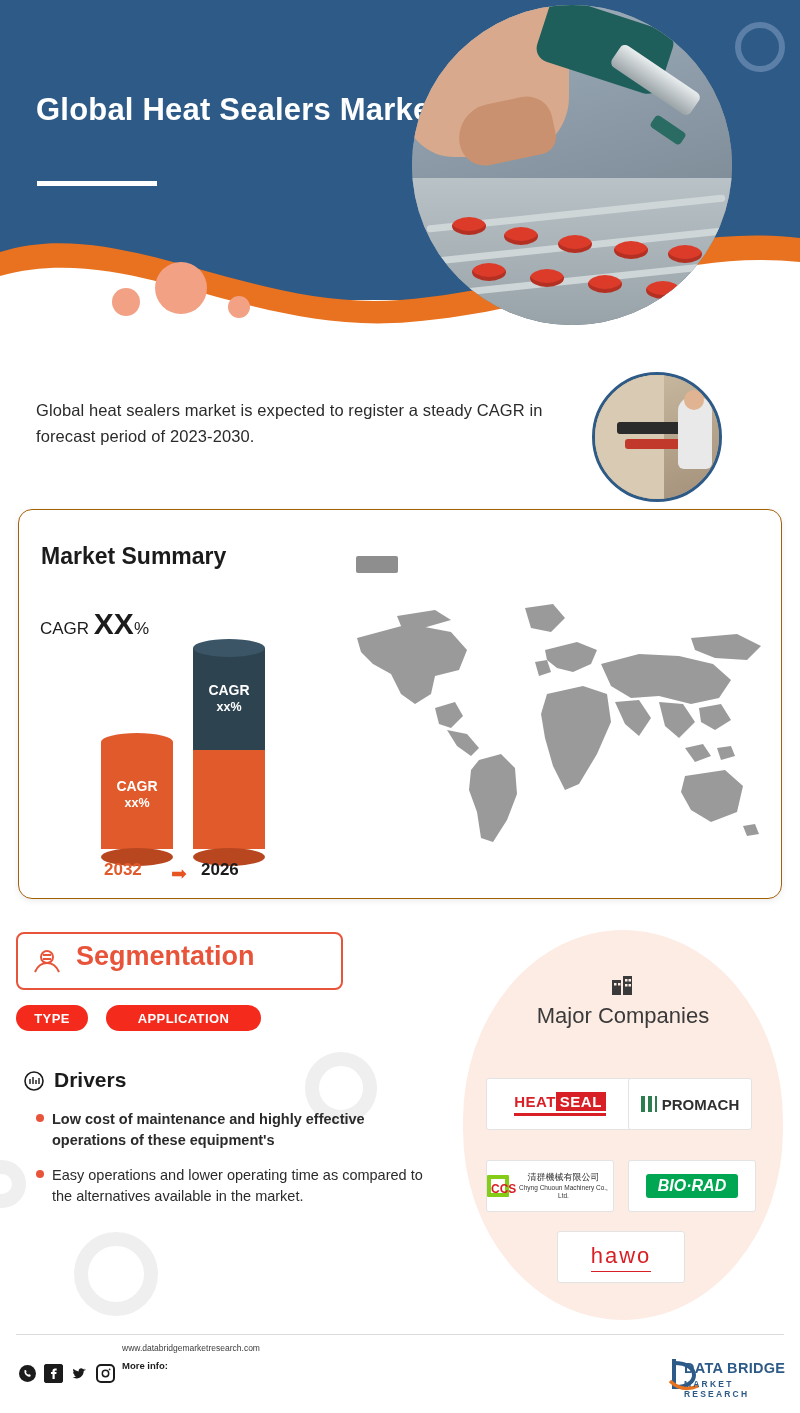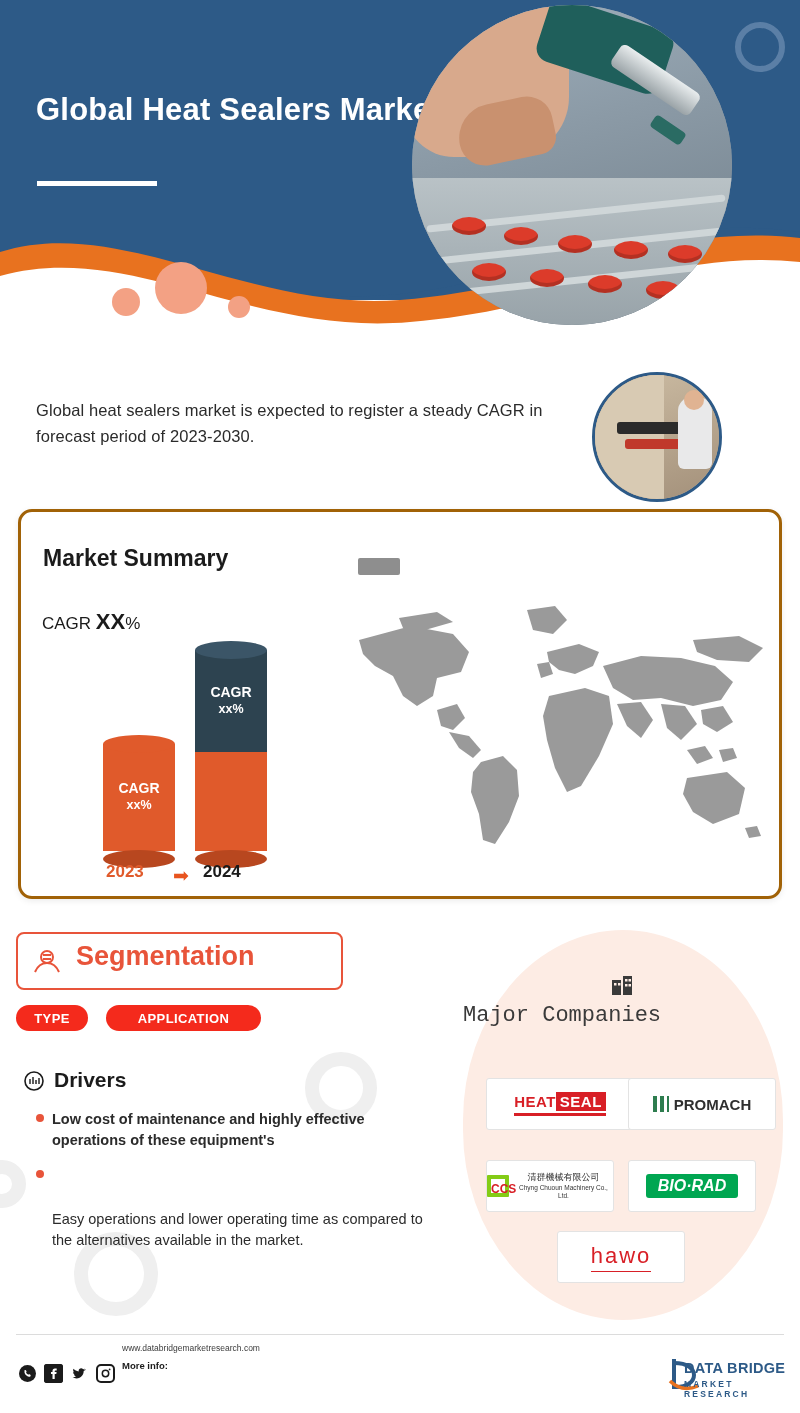--- a/index.html
+++ b/index.html
@@ -116,21 +116,21 @@
   .ip-head { position:absolute; right:12%; top:12%; width:20px; height:20px; border-radius:50%; background:#e0b392; }
 
   
   .summary-card {
     position: absolute;
     top: 509px;
     left: 18px;
     width: 764px;
     height: 390px;
     background: #ffffff;
-    border: 3px solid #a16207;
+    border: 1px solid #a16207;
     border-radius: 14px;
     box-shadow: 0 2px 6px rgba(0,0,0,.08);
   }
   .summary-title {
     position: absolute;
     top: 33px;
     left: 22px;
     font-size: 23px;
     font-weight: bold;
     color: #1b1b1b;
@@ -152,21 +152,21 @@
     font-weight: bold;
     color: #1b1b1b;
   }
   .cagr-line {
     position: absolute;
     top: 97px;
     left: 21px;
     font-size: 17px;
     color: #1b1b1b;
   }
-  .cagr-line b { font-size: 22px; }
+  .cagr-line b { font-size: 30px; }
 
   
   .bar-2023 { position: absolute; left: 82px; top: 232px; width: 72px; height: 115px; }
   .bar-2030 { position: absolute; left: 174px; top: 138px; width: 72px; height: 209px; }
   .bar-body-orange { position:absolute; left:0; right:0; bottom:8px; top:0; background:#e05a2b; }
   .bar-body-dark { position:absolute; left:0; right:0; top:0; height:102px; background:#2d4350; }
   .bar-cap-top { position:absolute; left:0; top:-9px; width:72px; height:18px; border-radius:50%; }
   .bar-cap-bottom { position:absolute; left:0; bottom:-9px; width:72px; height:18px; border-radius:50%; }
   .cap-orange { background:#e05a2b; }
   .cap-orange-dark { background:#b8471f; }
@@ -226,21 +226,21 @@
   }
   .driver-item {
     position: absolute;
     left: 52px;
     width: 372px;
     font-size: 14.5px;
     line-height: 1.42;
     color: #2b2b2b;
   }
   .driver-1 { top: 1109px; font-weight: bold; }
-  .driver-2 { top: 1165px; margin-top: 44px; }
+  .driver-2 { top: 1165px; }
   .driver-bullet {
     position: absolute; left: 36px;
     width: 8px; height: 8px; border-radius: 50%; background: #e8543a;
   }
   .db-1 { top: 1114px; }
   .db-2 { top: 1170px; }
 
   .ghost-ring { position: absolute; border-radius: 50%; border: 14px solid #efefef; z-index: 0; }
   .gr-1 { top: 1052px; left: 305px; width: 72px; height: 72px; }
   .gr-2 { top: 1232px; left: 74px; width: 84px; height: 84px; }
@@ -252,33 +252,33 @@
     top: 930px;
     left: 463px;
     width: 320px;
     height: 390px;
     background: #fdece4;
     border-radius: 160px / 190px;
   }
   .companies-icon { position: absolute; top: 972px; left: 608px; width: 28px; height: 28px; }
   .companies-title {
     position: absolute; top: 1003px; left: 463px; width: 320px;
-    font-size: 22px; color: #3a3a3a; font-family: Liberation Mono, monospace;
+    text-align: center; font-size: 22px; color: #3a3a3a;
   }
   .logo-card {
     position: absolute;
     background: #ffffff;
     border: 1px solid #e3e3e3;
     border-radius: 3px;
     display: flex;
     align-items: center;
     justify-content: center;
   }
   .lc-1 { top: 1078px; left: 486px; width: 148px; height: 52px; }
-  .lc-2 { top: 1078px; left: 628px; width: 148px; height: 52px; }
+  .lc-2 { top: 1078px; left: 628px; width: 124px; height: 52px; }
   .lc-3 { top: 1160px; left: 486px; width: 128px; height: 52px; }
   .lc-4 { top: 1160px; left: 628px; width: 128px; height: 52px; }
   .lc-5 { top: 1231px; left: 557px; width: 128px; height: 52px; }
 
   .logo-heatseal { font-size: 15px; font-weight: bold; letter-spacing: .5px; }
   .logo-heatseal .h1 { color: #d81f26; }
   .logo-heatseal .h2 { background: #d81f26; color: #ffffff; padding: 1px 4px; }
   .logo-heatseal .rule { height:3px; background:#d81f26; margin-top:3px; }
   .logo-promach { display:flex; align-items:center; font-size: 15px; font-weight: bold; color:#2f2f2f; }
   .logo-promach .bars { display:inline-block; width: 16px; height: 16px; margin-right:5px;
@@ -390,23 +390,23 @@
     <div class="bar-body-orange"></div>
     <div class="bar-body-dark"></div>
     <div class="bar-cap-top cap-dark"></div>
     <div class="bar-cap-bottom cap-orange-dark"></div>
     <div class="bar-text" style="top:34px;">
       <span>CAGR</span>
       <small>xx%</small>
     </div>
   </div>
 
-  <div class="year-2023">2023</div>
+  <div class="year-2023">2032</div>
   <div class="year-arrow">➡</div>
-  <div class="year-2030">2024</div>
+  <div class="year-2030">2026</div>
 
   <div class="map-wrap">
     <svg width="430" height="270" viewBox="0 0 430 270">
       <g fill="#9a9a9a">
 
         <path d="M18,40 L70,26 L112,34 L128,52 L120,72 L96,78 L92,96 L76,106 L62,96 L52,76 L34,66 L22,54 Z"></path>
         <path d="M96,110 L116,104 L124,118 L112,130 L100,126 Z"></path>
         <path d="M58,18 L96,12 L112,22 L84,30 L62,28 Z"></path>
 
         <path d="M108,132 L128,136 L140,150 L132,158 L118,148 Z"></path>

